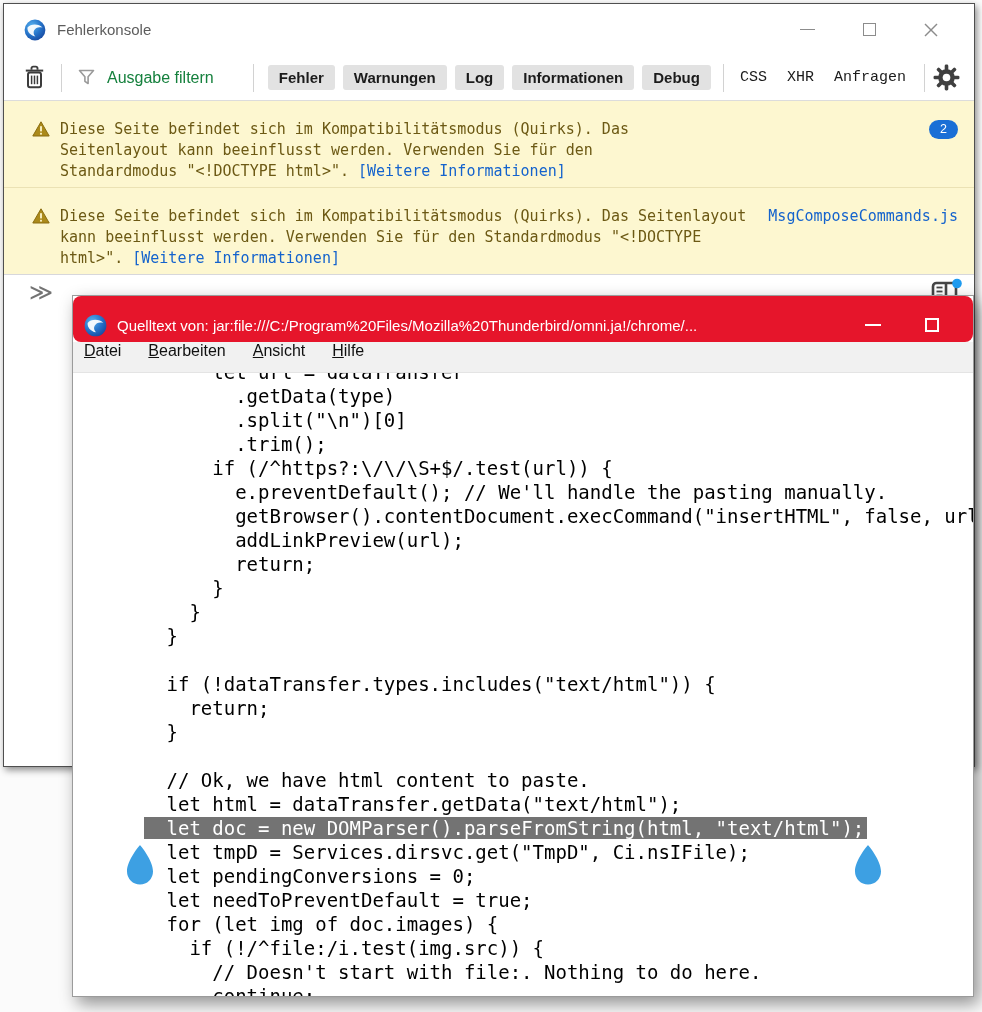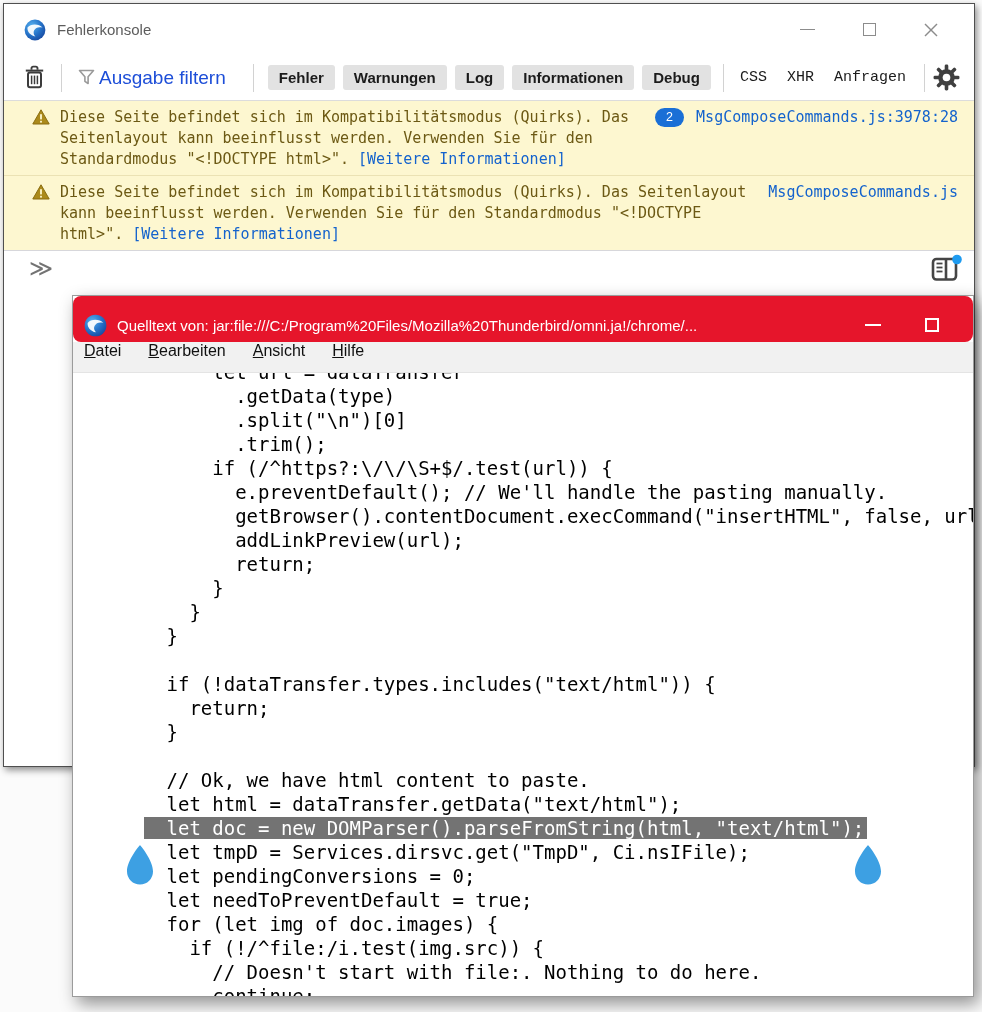--- a/index.html
+++ b/index.html
@@ -18,31 +18,31 @@
   .win-controls { margin-left:auto; display:flex; align-items:center; }
   .wc { width:62px; height:34px; display:flex; align-items:center; justify-content:center; cursor:default; }
   .min-glyph { width:15px; height:0; border-top:1.6px solid #8c8c8c; }
   .max-glyph { width:13px; height:13px; border:1.4px solid #8c8c8c; }
 
   
   .toolbar { height:46px; display:flex; align-items:center; padding:0 14px 0 20px; border-bottom:1px solid #dcdcdc; background:#fff; }
   .vsep { width:1px; height:28px; background:#d2d2d2; flex:none; }
   .trash-btn { flex:none; display:flex; align-items:center; margin-right:16px; }
   .filterbox { display:flex; align-items:center; flex:1 1 auto; margin-left:16px; }
-  .filter-placeholder { color:#1d4ed8; font-size:19px; margin-left:3px; }
+  .filter-placeholder { color:#15803d; font-size:16px; margin-left:11px; }
   .fbtn-group { display:flex; align-items:center; margin:0 4px 0 14px; }
   .fbtn { background:#e2e2e2; border-radius:3px; padding:4px 11px; font-size:15px; color:#1b1b1b; margin-right:8px; white-space:nowrap;font-weight:bold; }
   .tbtn-group { display:flex; align-items:center; margin:0 8px 0 6px;font-family:Liberation Mono, monospace; }
   .tbtn { font-size:15px; color:#1b1b1b; margin:0 10px; white-space:nowrap; }
   .gear-btn { flex:none; margin-left:8px; display:flex; align-items:center; }
 
   
   .warn { display:flex; align-items:flex-start; background:#fdf7d0;
           font-family:"DejaVu Sans Mono", monospace; font-size:15px; line-height:21px;
-          color:#6c5914; padding:6px 12px 5px 28px; }
+          color:#6c5914; padding:18px 12px 5px 28px; }
   .warn + .warn { border-top:1px solid #ebe2b4; }
   .warn-icon { flex:none; margin:2px 10px 0 0; }
   .w-text { white-space:normal; }
   .w-text-narrow { width:590px; }
   .w-text-wide { width:700px; }
   .w-link { color:#1463cd; cursor:pointer; }
   .w-right { margin-left:auto; display:flex; align-items:flex-start; gap:12px; padding-right:4px; }
   .badge { background:#1a6fd6; color:#fff; border-radius:10px; font-size:12.5px; line-height:19px;
            min-width:29px; text-align:center; font-family:"Liberation Sans", sans-serif; margin-top:1px; }
   .srclink { color:#1463cd; white-space:nowrap; cursor:pointer; }
@@ -165,21 +165,20 @@
       <span class="warn-icon">
         <svg width="18" height="16" viewBox="0 0 18 16">
           <path d="M9 0.8 L17.2 15 H0.8 Z" fill="#ab8a1b" stroke="#8a6d10" stroke-width="1" stroke-linejoin="round"></path>
           <rect x="8.1" y="5.2" width="1.8" height="5.2" fill="#fdf7d0"></rect>
           <rect x="8.1" y="11.8" width="1.8" height="1.8" fill="#fdf7d0"></rect>
         </svg>
       </span>
       <span class="w-text w-text-narrow"><span>Diese Seite befindet sich im Kompatibilitätsmodus (Quirks). Das Seitenlayout kann beeinflusst werden. Verwenden Sie für den Standardmodus "&lt;!DOCTYPE html&gt;". </span><a class="w-link">[Weitere Informationen]</a></span>
       <span class="w-right">
         <span class="badge">2</span>
-        <a class="srclink">MsgComposeCommands.js:3978:28</a>
       </span>
     </div>
     <div class="warn">
       <span class="warn-icon">
         <svg width="18" height="16" viewBox="0 0 18 16">
           <path d="M9 0.8 L17.2 15 H0.8 Z" fill="#ab8a1b" stroke="#8a6d10" stroke-width="1" stroke-linejoin="round"></path>
           <rect x="8.1" y="5.2" width="1.8" height="5.2" fill="#fdf7d0"></rect>
           <rect x="8.1" y="11.8" width="1.8" height="1.8" fill="#fdf7d0"></rect>
         </svg>
       </span>

